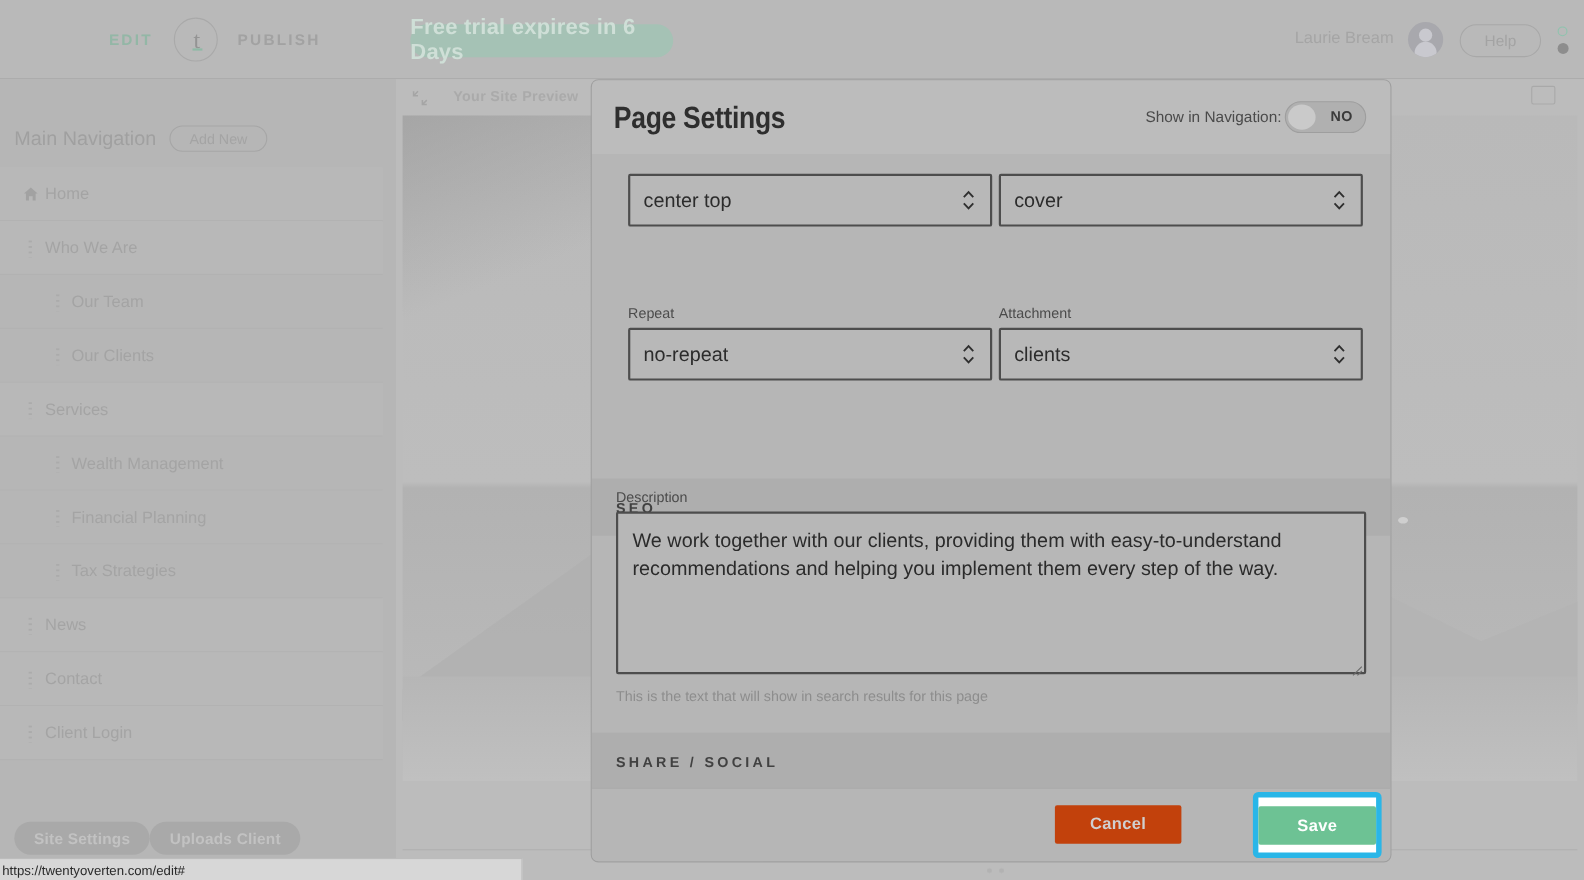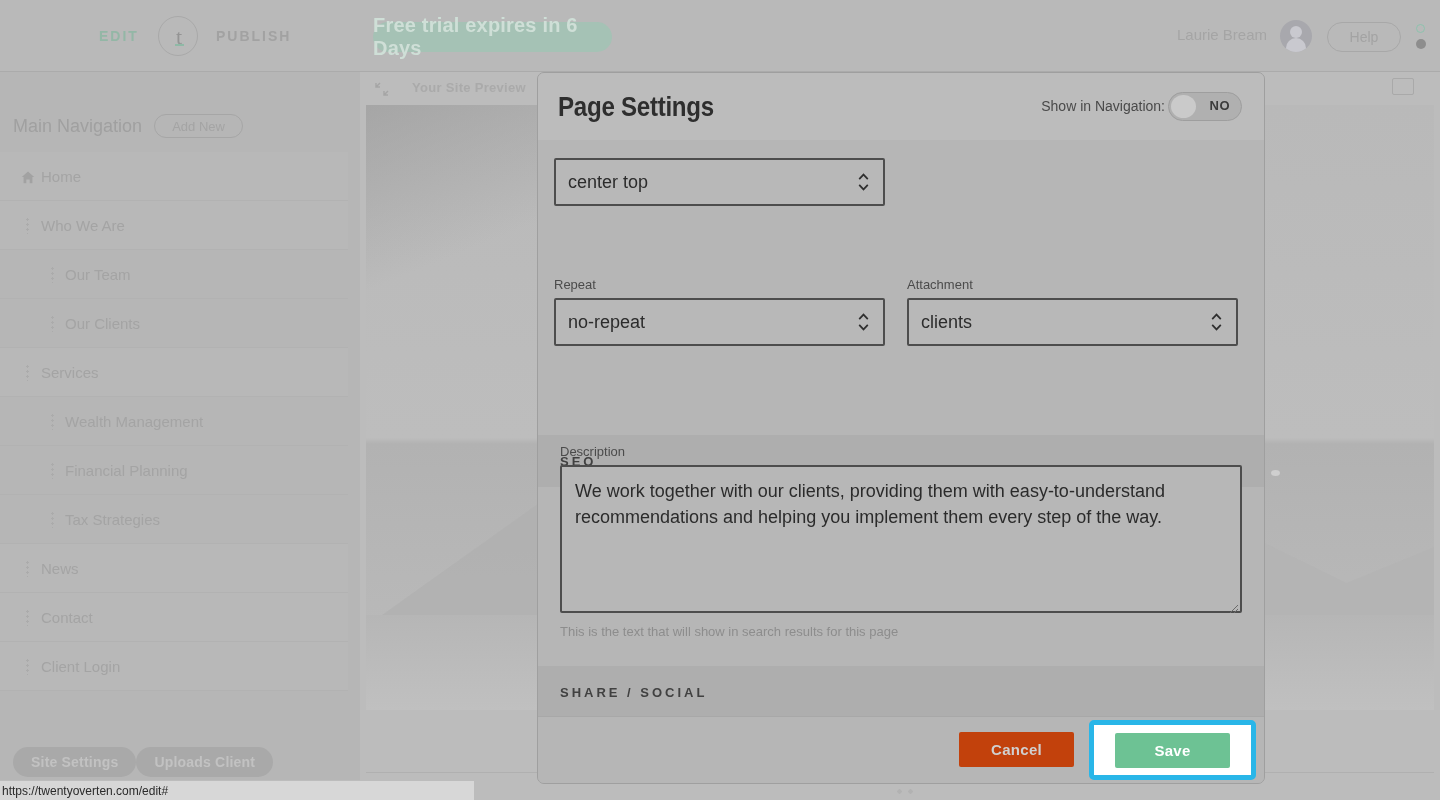--- a/index.html
+++ b/index.html
@@ -215,21 +215,21 @@
   .toggle .tlabel {
     position: absolute; right: 11px; top: 5px;
     font-size: 13px; font-weight: bold; color: #3b3b3b; letter-spacing: 0.5px; margin-left: 23px;
   }
 
   .modal-body {
     position: absolute; left: 0; top: 67px; width: 726px; height: 578px;
     overflow: hidden;
   }
 
-  .field-row { position: absolute; display: flex; gap: 22px; left: 16px; justify-content: flex-end; }
+  .field-row { position: absolute; display: flex; gap: 6px; left: 33px; justify-content: flex-end; }
   .field { width: 331px; }
   .field-label {
     font-size: 13px; color: #4b4b4b; margin-bottom: 6px; display: block;
   }
   .select-box {
     position: relative; width: 331px; height: 48px;
     background: #b8b8b8;
     border: 2px solid #4d4d4d;
     border-radius: 2px;
     display: flex; align-items: center;
@@ -276,21 +276,21 @@
     position: absolute; right: 190px; top: 15px;
     width: 115px; height: 35px;
     background: #c2410c; color: #d0d0d0;
     font-size: 15px; font-weight: bold;
     display: flex; align-items: center; justify-content: center;
     border: none; border-radius: 2px; letter-spacing: 0.3px;
     font-family: "Liberation Sans", sans-serif;
   }
   .save-highlight {
     position: absolute; right: 8px; top: 3px;
-    width: 167px; height: 60px;
+    width: 117px; height: 60px;
     background: #ffffff;
     border: 5px solid #29b6e8;
     border-radius: 5px;
     display: flex; align-items: center; justify-content: center;
   }
   .btn-save {
     width: 115px; height: 35px;
     background: #6dc294; color: #ffffff;
     font-size: 15px; font-weight: bold;
     display: flex; align-items: center; justify-content: center;
@@ -420,20 +420,31 @@
         <div class="tlabel">NO</div>
       </div>
     </div>
 
     <div class="modal-body">
 
       <div class="field-row" style="top:18px;">
         <div class="field">
           <div class="select-box">
             <span>center top</span>
+            <span class="select-arrows">
+              <svg width="11" height="22" viewBox="0 0 11 22">
+                <path d="M1.2 8.2 L5.5 3.6 L9.8 8.2" fill="none" stroke="#2f2f2f" stroke-width="1.7"></path>
+                <path d="M1.2 13.8 L5.5 18.4 L9.8 13.8" fill="none" stroke="#2f2f2f" stroke-width="1.7"></path>
+              </svg>
+            </span>
+          </div>
+        </div>
+        <div class="field">
+          <div class="select-box">
+            <span>cover</span>
             <span class="select-arrows">
               <svg width="11" height="22" viewBox="0 0 11 22">
                 <path d="M1.2 8.2 L5.5 3.6 L9.8 8.2" fill="none" stroke="#2f2f2f" stroke-width="1.7"></path>
                 <path d="M1.2 13.8 L5.5 18.4 L9.8 13.8" fill="none" stroke="#2f2f2f" stroke-width="1.7"></path>
               </svg>
             </span>
           </div>
         </div>
       </div>
 

